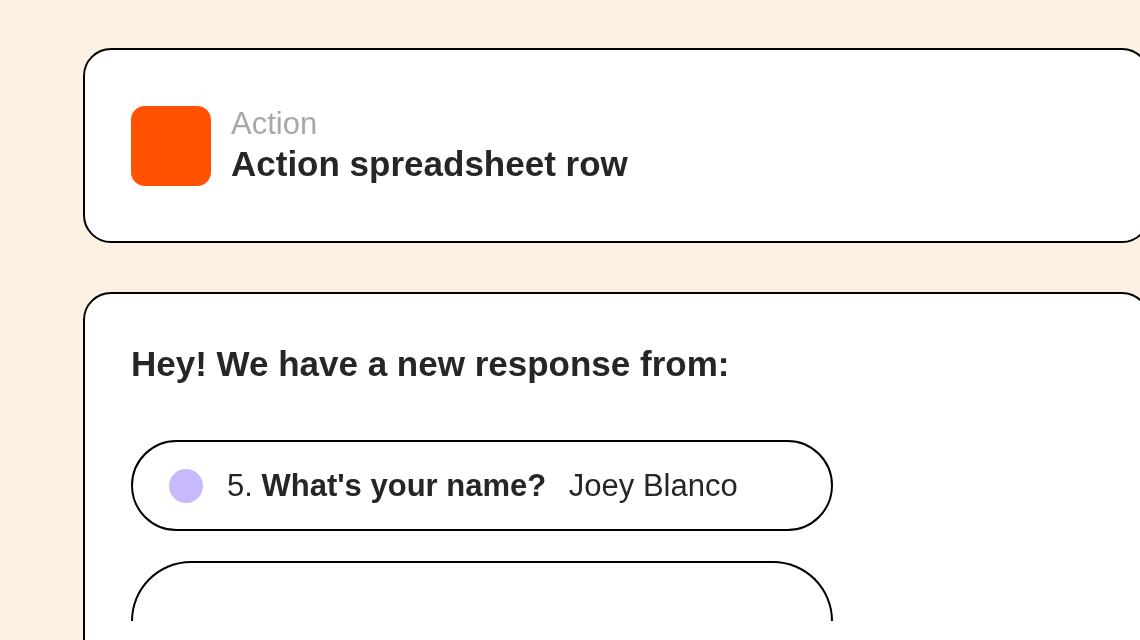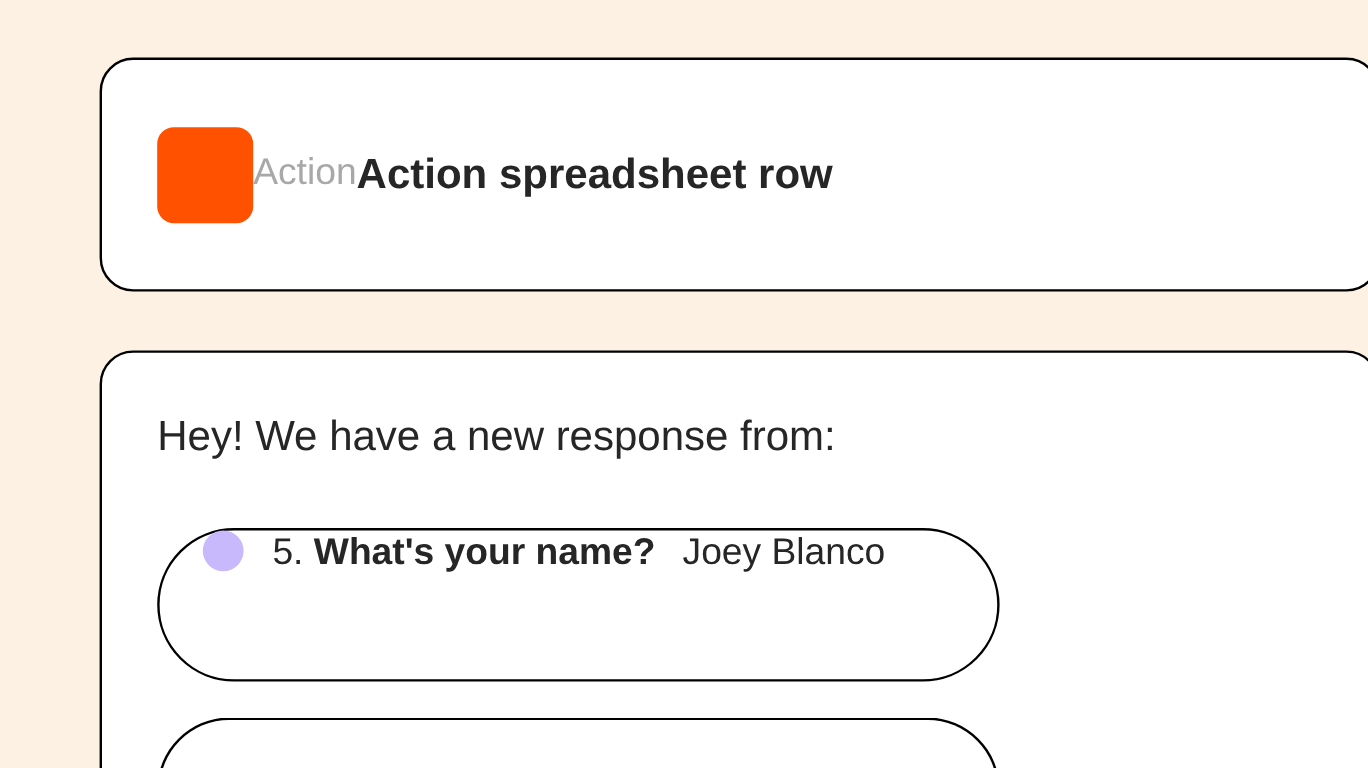--- a/index.html
+++ b/index.html
@@ -29,22 +29,23 @@
 
   .action-icon {
     width: 80px;
     height: 80px;
     background: #FF5100;
     border-radius: 14px;
     flex-shrink: 0;
   }
 
   .action-text {
+    margin-left: 20px;
     display: flex;
-    flex-direction: row;
+    flex-direction: column;
     justify-content: center;
   }
 
   .action-label {
     font-size: 31px;
     color: #A8A8A9;
     font-weight: 400;
     line-height: 1.2;
   }
 
@@ -56,32 +57,33 @@
   }
 
   .response-card {
     top: 292px;
     bottom: -30px;
     padding: 50px 46px 0 46px;
   }
 
   .response-heading {
     font-size: 35px;
-    font-weight: 400;
+    font-weight: 700;
     color: #262627;
     margin-bottom: 56px;
   }
 
   .pill {
     border: 2px solid #000000;
     border-radius: 999px;
-    height: 128px;
+    height: 91px;
     width: 702px;
     display: flex;
-    padding: 0 36px;
+    align-items: center;
+    padding: 17px 36px;
     margin-bottom: 30px;
   }
 
   .dot {
     width: 34px;
     height: 34px;
     border-radius: 50%;
     background: #C7B9FB;
     flex-shrink: 0;
     margin-right: 24px;

